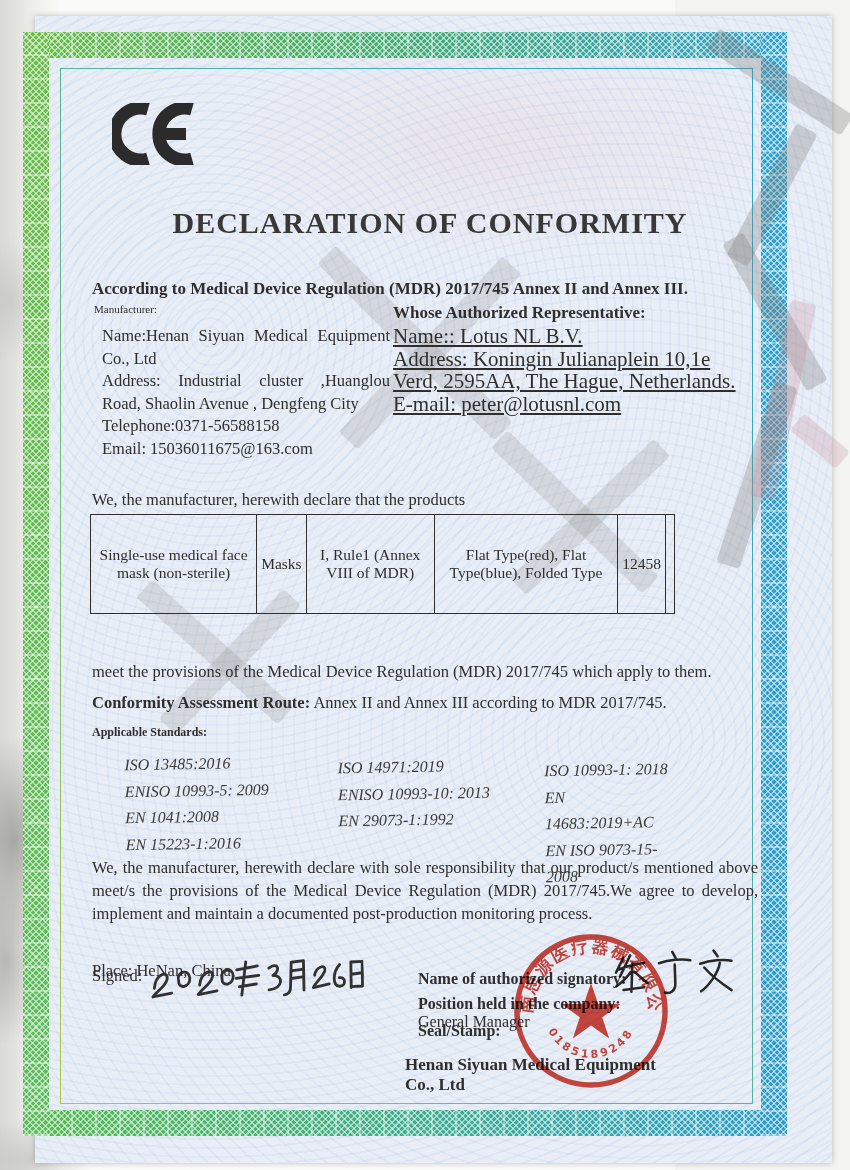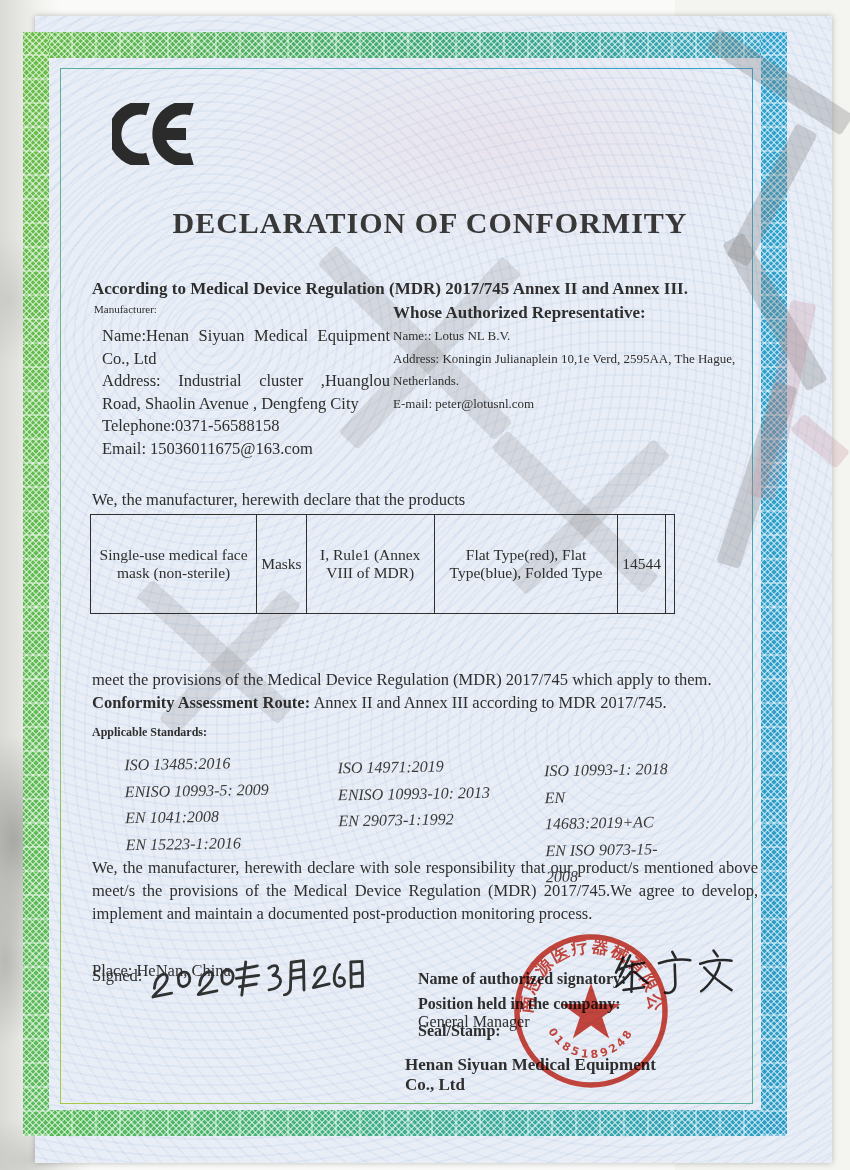--- a/index.html
+++ b/index.html
@@ -47,29 +47,29 @@
   
   .txt{position:absolute;color:#2e2e2e;}
   .b{font-weight:bold;}
   #ce{position:absolute;left:112px;top:103px;}
   #title{left:90px;top:206px;width:680px;text-align:center;font-size:30px;font-weight:bold;
          letter-spacing:1px;color:#383838;}
   #reg-line{left:92px;top:279px;width:662px;font-size:17px;font-weight:bold;text-align:justify;}
   #mfr-head{left:94px;top:303px;font-size:11px;font-weight:normal;}
   #rep-head{left:393px;top:303px;font-size:17px;font-weight:bold;}
   #mfr-block{left:102px;top:325px;width:288px;font-size:16.5px;line-height:22.5px;text-align:justify;}
-  #rep-block{left:393px;top:325px;width:362px;font-size:13px;line-height:22.5px;}
+  #rep-block{left:393px;top:325px;width:362px;font-size:21px;line-height:22.5px;text-decoration:underline;}
   #declare-intro{left:92px;top:490px;font-size:16.5px;}
   
   table{position:absolute;left:90px;top:514px;border-collapse:collapse;font-size:15.5px;color:#2e2e2e;}
   th,td{border:1.4px solid #2f2f2f;text-align:center;vertical-align:middle;padding:2px 4px;}
   th{height:44px;font-size:15.5px;}
   td{height:94px;}
   
-  #meet-line{left:92px;top:662px;width:670px;font-size:16.5px;margin-top:8px;}
+  #meet-line{left:92px;top:662px;width:670px;font-size:16.5px;}
   #route-line{left:92px;top:693px;width:670px;font-size:16.5px;}
   #appl-line{left:92px;top:725px;font-size:12px;font-weight:bold;}
   .stdcol{position:absolute;font-size:16px;font-style:italic;line-height:26.5px;color:#3a3a3a;}
   #std1{left:125px;top:751px;transform:rotate(-1deg);}
   #std2{left:338px;top:754px;transform:rotate(-1deg);}
   #std3{left:545px;top:757px;transform:rotate(-1deg);}
   #resp-par{left:92px;top:856px;width:666px;font-size:16.5px;line-height:23px;text-align:justify;}
   #signed-label{left:92px;top:966px;font-size:16.5px;text-align:right;}
   #place-line{left:92px;top:961px;font-size:16.5px;}
   #signatory-line{left:418px;top:970px;font-size:16px;font-weight:bold;}
@@ -135,21 +135,21 @@
 
   <div class="txt" id="declare-intro">We, the manufacturer, herewith declare that the products</div>
 
   <table>
     <tbody>
     <tr>
       <td>Single-use medical face mask (non-sterile)</td>
       <td>Masks</td>
       <td>I, Rule1 (Annex VIII of MDR)</td>
       <td>Flat Type(red), Flat Type(blue), Folded Type</td>
-      <td>14544</td>
+      <td>12458</td>
       <td></td>
     </tr>
   </tbody>
     </table>
 
   <div class="txt" id="meet-line">meet the provisions of the Medical Device Regulation (MDR) 2017/745 which apply to them.</div>
 
   <div class="txt" id="route-line">
     <span class="b">Conformity Assessment Route:</span>
     <span>Annex II and Annex III according to MDR 2017/745.</span>

